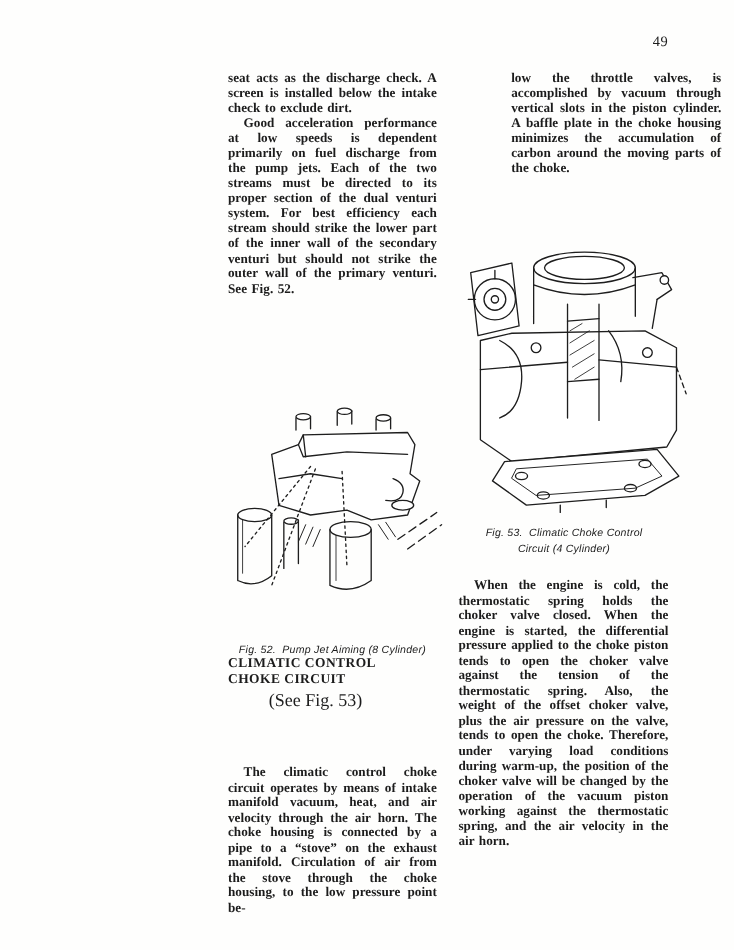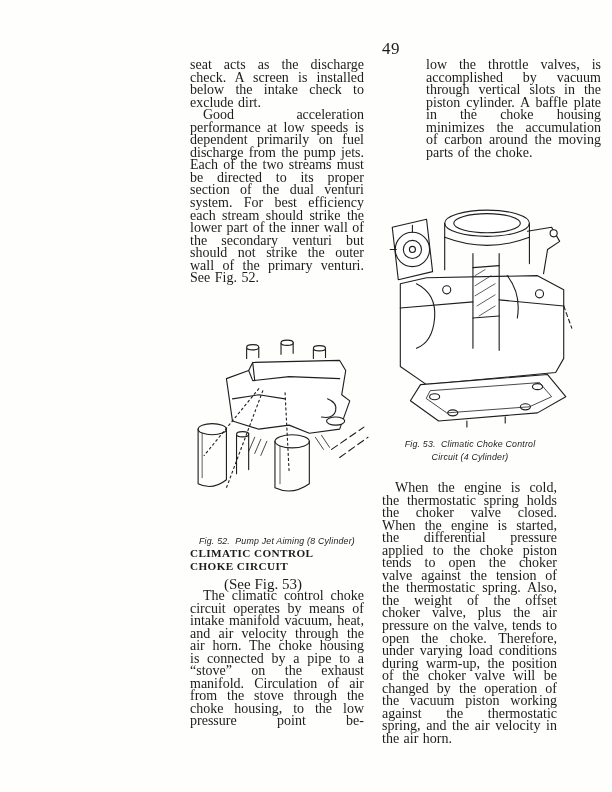--- a/index.html
+++ b/index.html
@@ -2,29 +2,30 @@
 <html><head>
 <meta charset="utf-8">
 <style>
   html,body { margin:0; padding:0; background:#ffffff; }
   .page {
     position:relative; width:612px; height:792px; background:#fefefdf
     ; background:#fefefd; overflow:hidden;
     font-family:"Liberation Serif", serif; color:#1c1c1c;
   }
   .col-text {
-    font-size:14px; line-height:12.55px; text-align:justify;
+    font-size:11px; line-height:12.55px; text-align:justify;
     word-spacing:1px;
+    font-weight:bold;
   }
   .col-text p { margin:0; }
   .p-indent { text-indent:13px; }
-  .last-justify { text-align-last:justify; }
+  .last-justify { text-align-last:justify;margin-top:48px; }
   .page-number {
-    position:absolute; left:382px; top:39px; width:175px;
-    font-size:17px; letter-spacing:0.5px;
+    position:absolute; left:382px; top:27px; width:175px;
+    text-align:right; font-size:12px; letter-spacing:0.5px;
   }
   #left-top   { position:absolute; left:190px; top:59px;  width:174px; }
   #fig52      { position:absolute; left:188px; top:336px; width:182px; height:156px; }
   #caption52  {
     position:absolute; left:180px; top:536px; width:194px; text-align:center;
     font-family:"Liberation Sans", sans-serif; font-style:italic;
     font-size:8.8px; letter-spacing:0.2px; white-space:pre-wrap;
   }
   #heading {
     position:absolute; left:190px; top:547px; width:174px;

